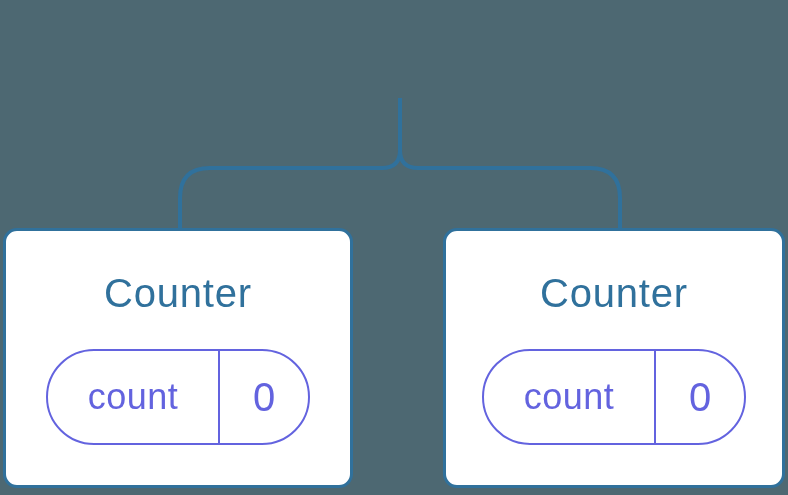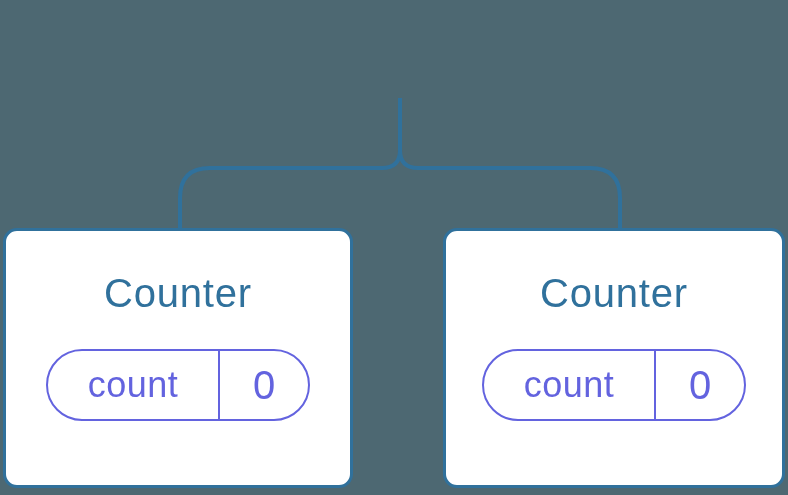--- a/index.html
+++ b/index.html
@@ -65,21 +65,21 @@
     margin-top: 38px;
     font-size: 40px;
     line-height: 48px;
     font-weight: 500;
     color: var(--accent-blue);
     letter-spacing: 0.8px;
   }
   .pill {
     margin-top: 32px;
     width: 264px;
-    height: 72px;
+    height: 96px;
     border: 2px solid var(--accent-purple);
     border-radius: 48px;
     display: flex;
     align-items: stretch;
     color: var(--accent-purple);
     background: var(--card-bg);
   }
   .pill-key {
     flex: 1;
     display: flex;

